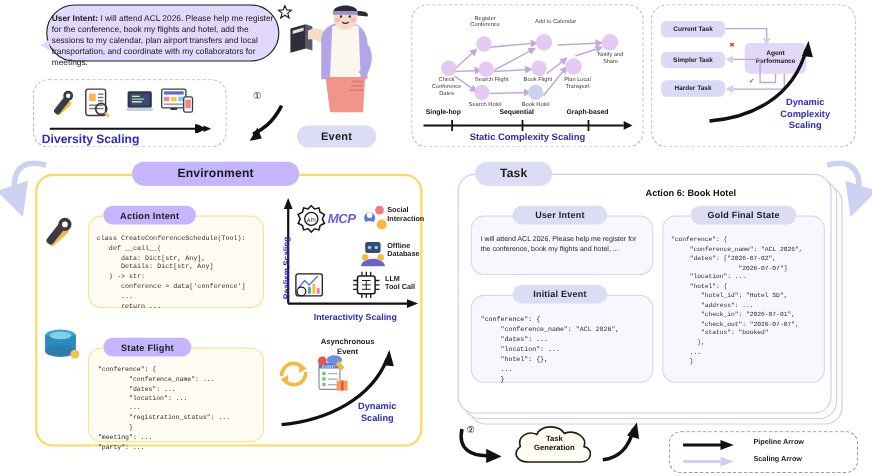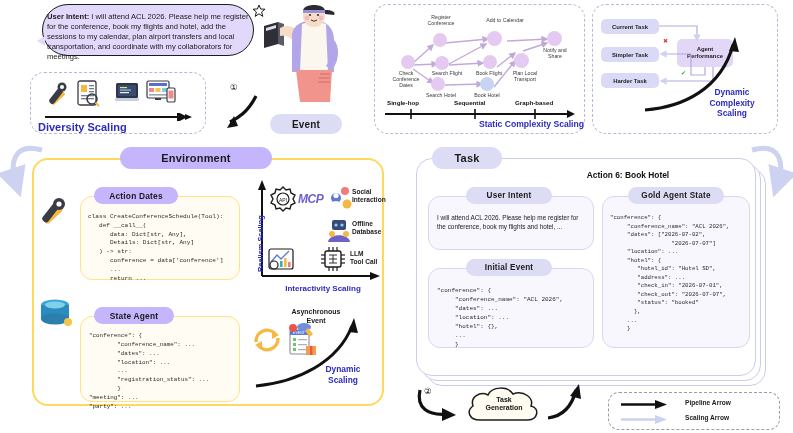--- a/index.html
+++ b/index.html
@@ -213,21 +213,21 @@
   <div class="axlbl" style="left:12px;top:94px;">Single-hop</div>
   <div class="axlbl" style="left:79px;top:94px;">Sequential</div>
   <div class="axlbl" style="left:140px;top:94px;">Graph-based</div>
   <svg style="position:absolute;left:8px;top:102px;width:196px;height:14px">
     <line x1="2" y1="7" x2="184" y2="7" stroke="#111" stroke-width="1.8"></line>
     <path d="M184,3 L192,7 L184,11 z" fill="#111"></path>
     <line x1="28" y1="2" x2="28" y2="12" stroke="#111" stroke-width="1.6"></line>
     <line x1="92" y1="2" x2="92" y2="12" stroke="#111" stroke-width="1.6"></line>
     <line x1="152" y1="2" x2="152" y2="12" stroke="#111" stroke-width="1.6"></line>
   </svg>
-  <div class="abs lbl-blue" style="left:0;right:0;top:114px;text-align:right;font-size:8.6px;">Static Complexity Scaling</div>
+  <div class="abs lbl-blue" style="left:0;right:0;top:114px;text-align:center;font-size:8.6px;">Static Complexity Scaling</div>
 </div>
 
 <div class="abs dashbox" style="left:592px;top:4px;width:186px;height:130px;">
   <div class="tbox" style="left:8px;top:14px;width:58px;height:15px;">Current Task</div>
   <div class="tbox" style="left:8px;top:42px;width:58px;height:15px;">Simpler Task</div>
   <div class="tbox" style="left:8px;top:68px;width:58px;height:15px;">Harder Task</div>
   <div class="tbox agent" style="left:84px;top:34px;width:56px;height:28px;flex-direction:column;line-height:1.25;">
     <span>Agent</span>
     <span>Performance</span>
   </div>
@@ -271,36 +271,36 @@
   <div class="code" style="position:absolute;left:7px;top:16px;">class CreateConferenceSchedule(Tool):
    def __call__(
       data: Dict[str, Any],
       Details: Dict[str, Any]
    ) -&gt; str:
       conference = data['conference']
       ...
       return ...</div>
 </div>
 <div class="abs pill pill-yellow" style="left:94px;top:187px;width:84px;height:17px;font-size:8.4px;">
-  <span>Action Dates</span>
+  <span>Action Intent</span>
 </div>
 
 <div class="abs card-y" style="left:80px;top:316px;width:160px;height:86px;">
   <div class="jsonb" style="position:absolute;left:8px;top:15px;font-size:5.9px;">"conference": {
         "conference_name": ...
         "dates": ...
         "location": ...
         ...
         "registration_status": ...
         }
 "meeting": ...
 "party": ...</div>
 </div>
 <div class="abs pill pill-yellow" style="left:94px;top:307px;width:80px;height:17px;font-size:8.4px;">
-  <span>State Agent</span>
+  <span>State Flight</span>
 </div>
 
 <div class="abs" style="left:248px;top:176px;width:132px;height:118px;">
   <svg style="position:absolute;left:0;top:0;width:132px;height:110px">
     <line x1="14" y1="100" x2="14" y2="12" stroke="#111" stroke-width="2"></line>
     <path d="M10,14 L14,4 L18,14 z" fill="#111"></path>
     <line x1="14" y1="100" x2="124" y2="100" stroke="#111" stroke-width="2"></line>
     <path d="M122,96 L132,100 L122,104 z" fill="#111"></path>
   </svg>
   <div class="vlabel" style="position:absolute;left:8px;top:96px;">Realism Scaling</div>
@@ -435,21 +435,21 @@
         "hotel_id": "Hotel SD",
         "address": ...
         "check_in": "2026-07-01",
         "check_out": "2026-07-07",
         "status": "booked"
        },
      ...
      }</div>
 </div>
 <div class="abs pill pill-lav" style="left:628px;top:187px;width:96px;height:17px;font-size:8.2px;">
-  <span>Gold Agent State</span>
+  <span>Gold Final State</span>
 </div>
 
 <svg class="abs" style="left:412px;top:382px;width:186px;height:48px">
   <path d="M8,8 C4,26 16,34 36,32" stroke="#111" stroke-width="3.2" fill="none"></path>
   <path d="M30,26 L44,33 L30,39 z" fill="#111"></path>
   <path d="M136,36 C152,34 160,24 164,8" stroke="#111" stroke-width="3.2" fill="none"></path>
   <path d="M158,14 L167,2 L169,17 z" fill="#111"></path>
 </svg>
 <div class="circnum" style="left:424px;top:386px;">②</div>
 <svg class="abs" style="left:462px;top:384px;width:84px;height:46px">

